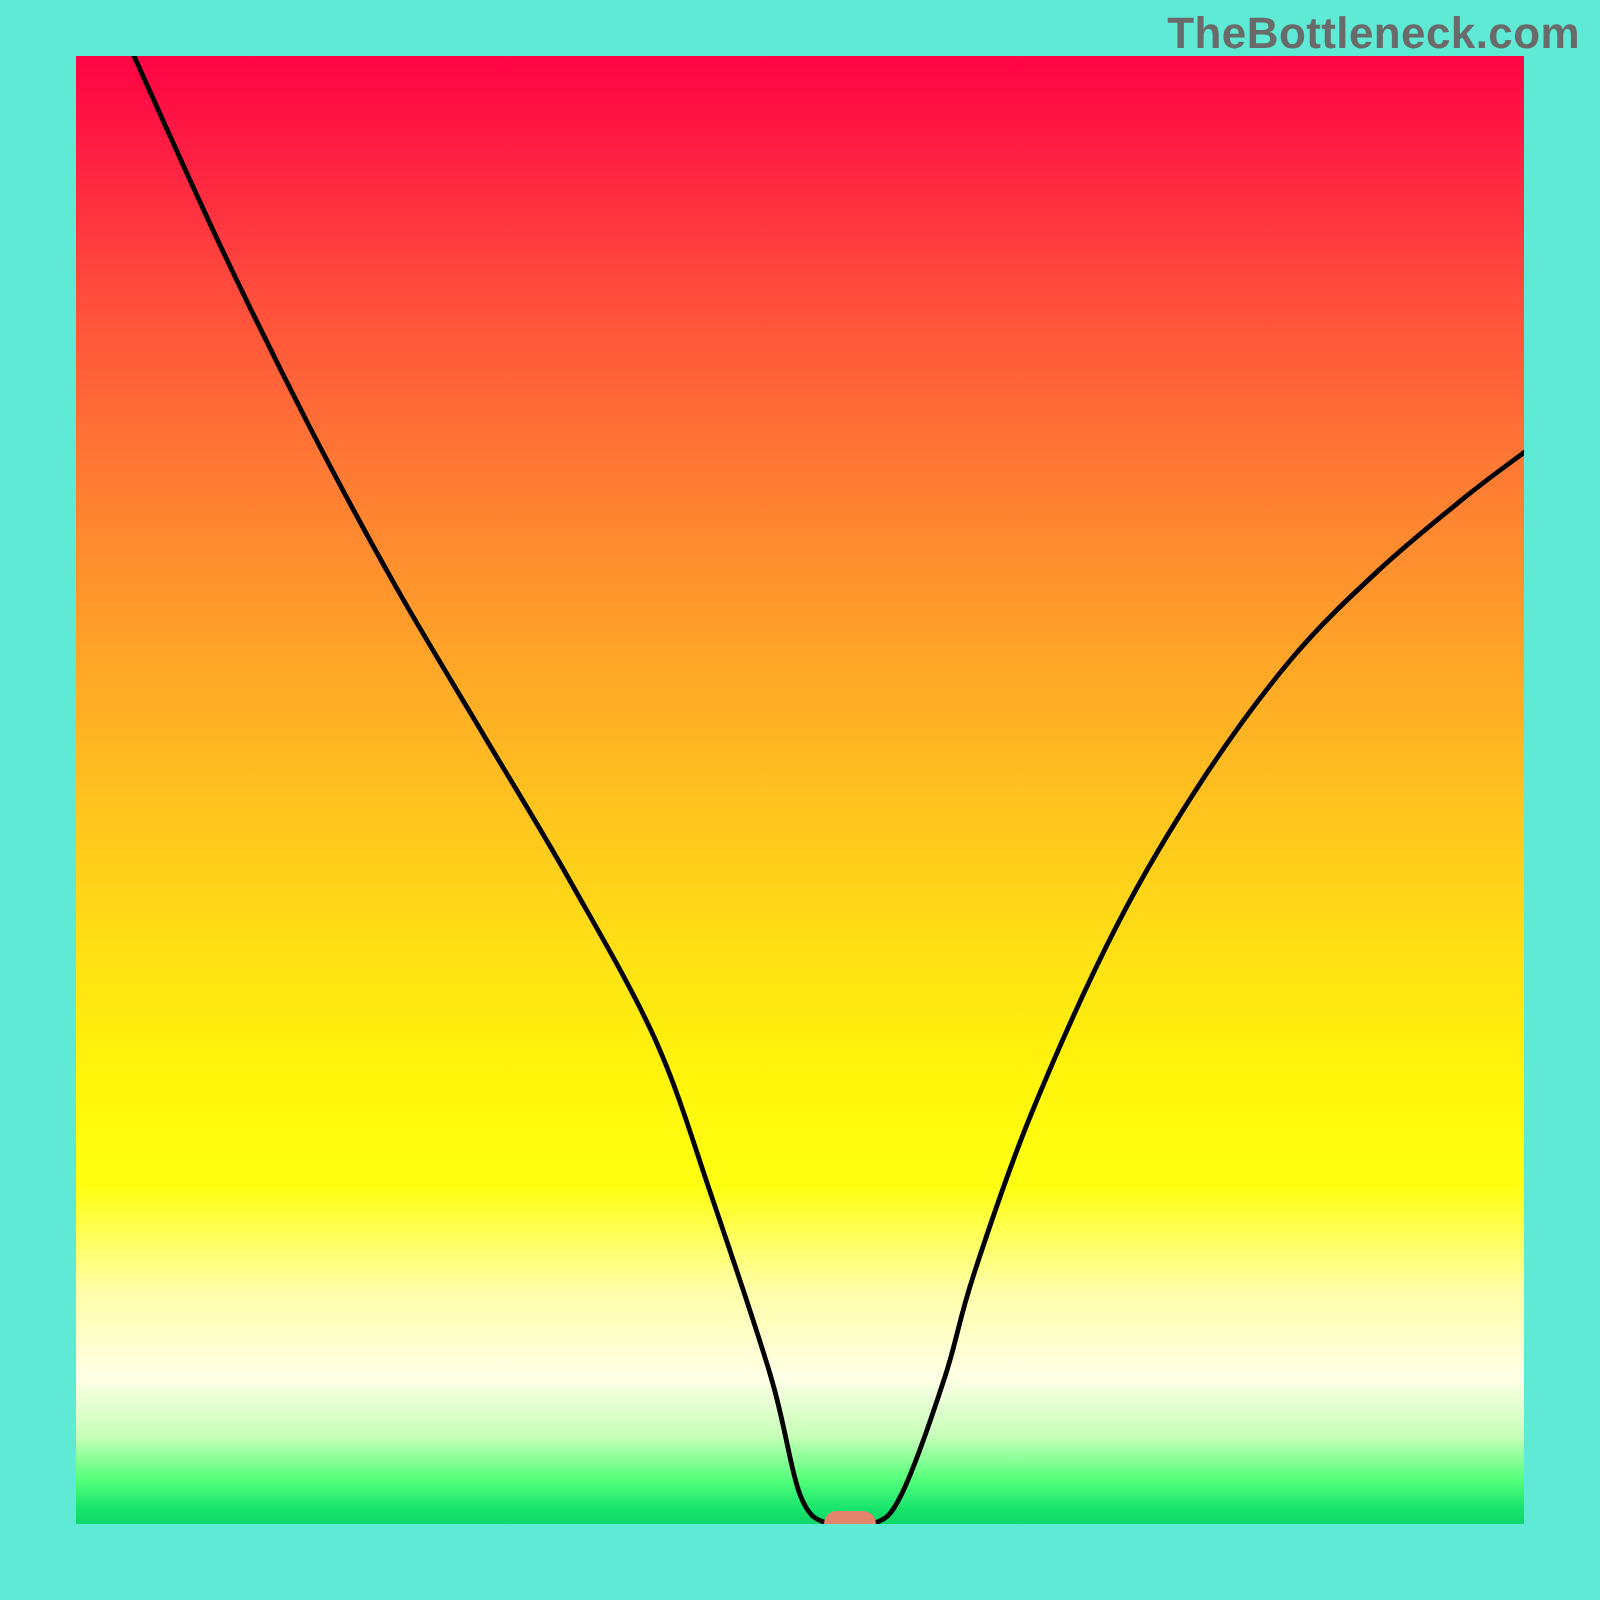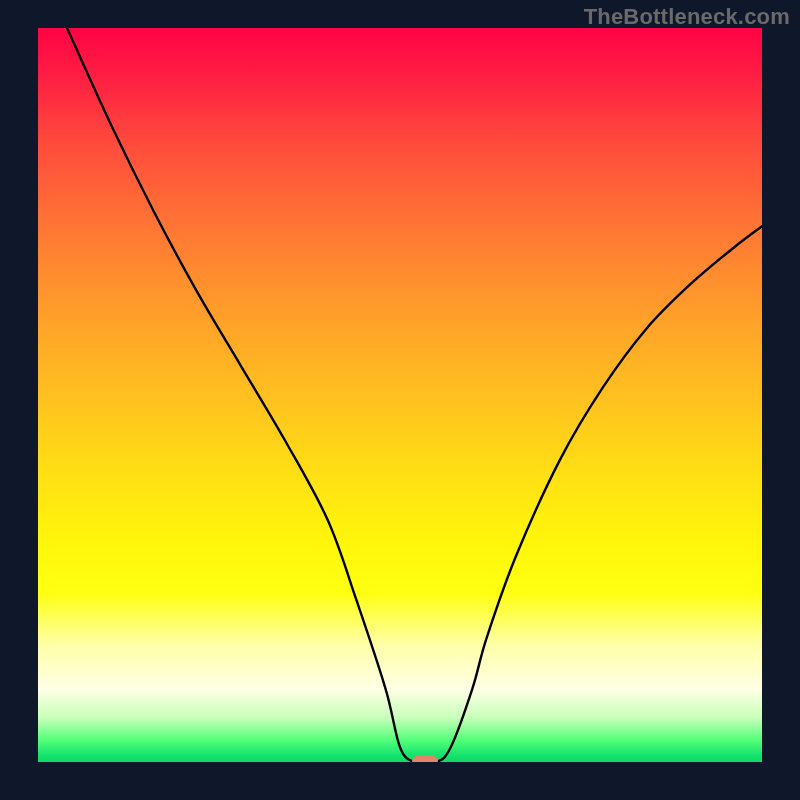--- a/index.html
+++ b/index.html
@@ -8,21 +8,21 @@
     width: 800px;
     height: 800px;
     background: #000;
     overflow: hidden;
     font-family: Arial, Helvetica, sans-serif;
   }
   .frame {
     position: relative;
     width: 800px;
     height: 800px;
-    background: #0f172a;
+    background: #5eead4;
   }
   .watermark {
     position: absolute;
     top: 4px;
     right: 10px;
     color: #6a6a6a;
     font-size: 22px;
     font-weight: 600;
     letter-spacing: 0.2px;
     z-index: 20;

